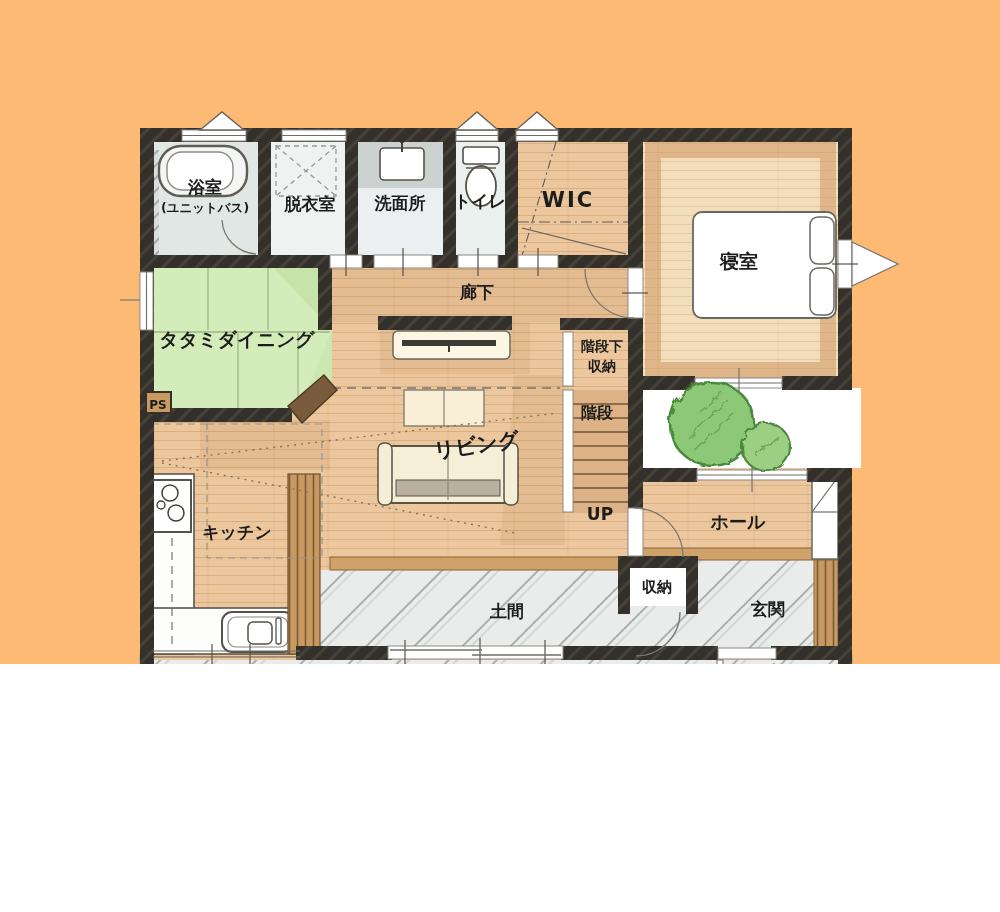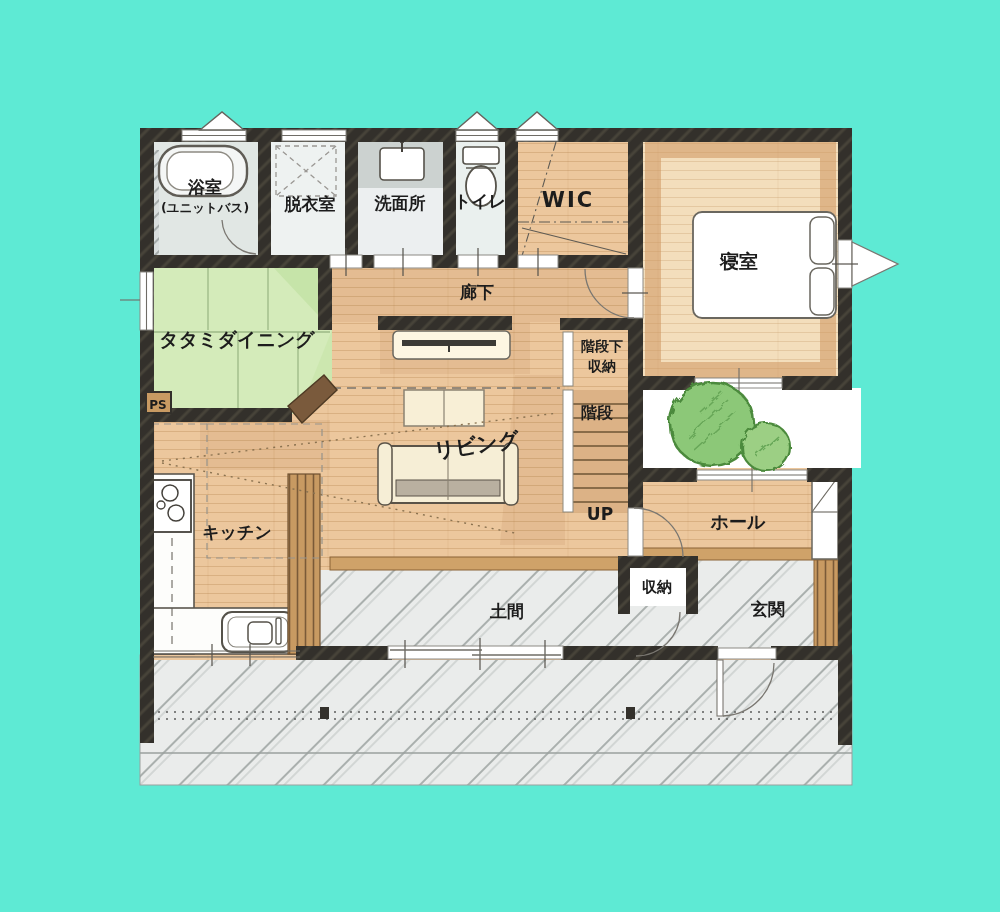--- a/index.html
+++ b/index.html
@@ -1,16 +1,16 @@
 <!DOCTYPE html>
 <html><head>
 <meta charset="utf-8">
 <style>
   html,body{margin:0;padding:0;background:#ffffff;}
-  #canvas{position:relative;width:1000px;height:912px;background:#5eead4;overflow:hidden;
+  #canvas{position:relative;width:1000px;height:664px;background:#fdba74;overflow:hidden;
           font-family:"DejaVu Sans",sans-serif;}
   svg{position:absolute;left:0;top:0;}
   text{font-family:"DejaVu Sans",sans-serif;fill:#1c1c1c;font-weight:600;}
 </style>
 </head>
 <body>
 
 <div id="canvas">
 <svg width="1000" height="912" viewBox="0 0 1000 912">
   <defs>

